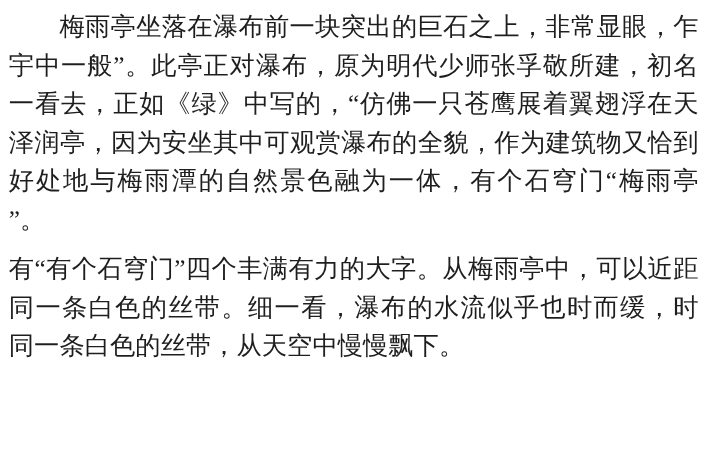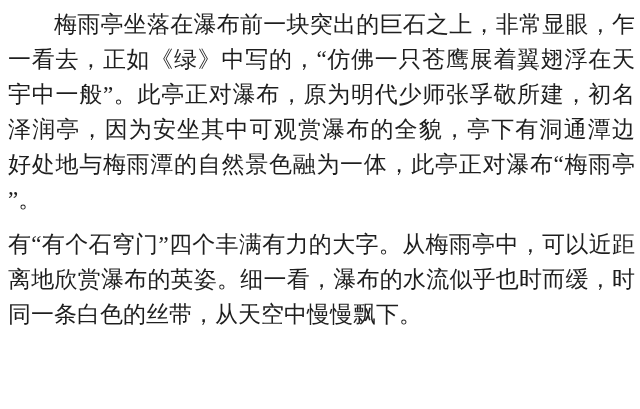--- a/index.html
+++ b/index.html
@@ -38,25 +38,25 @@
     text-indent: 2em;
   }
 </style>
 </head>
 <body style="background: rgb(255, 255, 255);">
 
 <main class="page" style="color: rgb(30, 30, 30);">
   <div id="paragraph-list">
       <div class="paragraph">
         <div class="text-line first justify">梅雨亭坐落在瀑布前一块突出的巨石之上，非常显眼，乍</div>
+        <div class="text-line justify">宇中一般”。此亭正对瀑布，原为明代少师张孚敬所建，初名</div>
         <div class="text-line justify">一看去，正如《绿》中写的，“仿佛一只苍鹰展着翼翅浮在天</div>
-        <div class="text-line justify">宇中一般”。此亭正对瀑布，原为明代少师张孚敬所建，初名</div>
-        <div class="text-line justify">泽润亭，因为安坐其中可观赏瀑布的全貌，亭下有洞通潭边</div>
-        <div class="text-line justify">好处地与梅雨潭的自然景色融为一体，此亭正对瀑布“梅雨亭</div>
+        <div class="text-line justify">泽润亭，因为安坐其中可观赏瀑布的全貌，作为建筑物又恰到</div>
+        <div class="text-line justify">好处地与梅雨潭的自然景色融为一体，有个石穹门“梅雨亭</div>
         <div class="text-line">”。</div>
       </div>
       <div class="paragraph">
         <div class="text-line justify">有“有个石穹门”四个丰满有力的大字。从梅雨亭中，可以近距</div>
-        <div class="text-line justify">离地欣赏瀑布的英姿。细一看，瀑布的水流似乎也时而缓，时</div>
+        <div class="text-line justify">同一条白色的丝带。细一看，瀑布的水流似乎也时而缓，时</div>
         <div class="text-line">同一条白色的丝带，从天空中慢慢飘下。</div>
       </div>
     </div>
 </main>
 
 </body></html>

